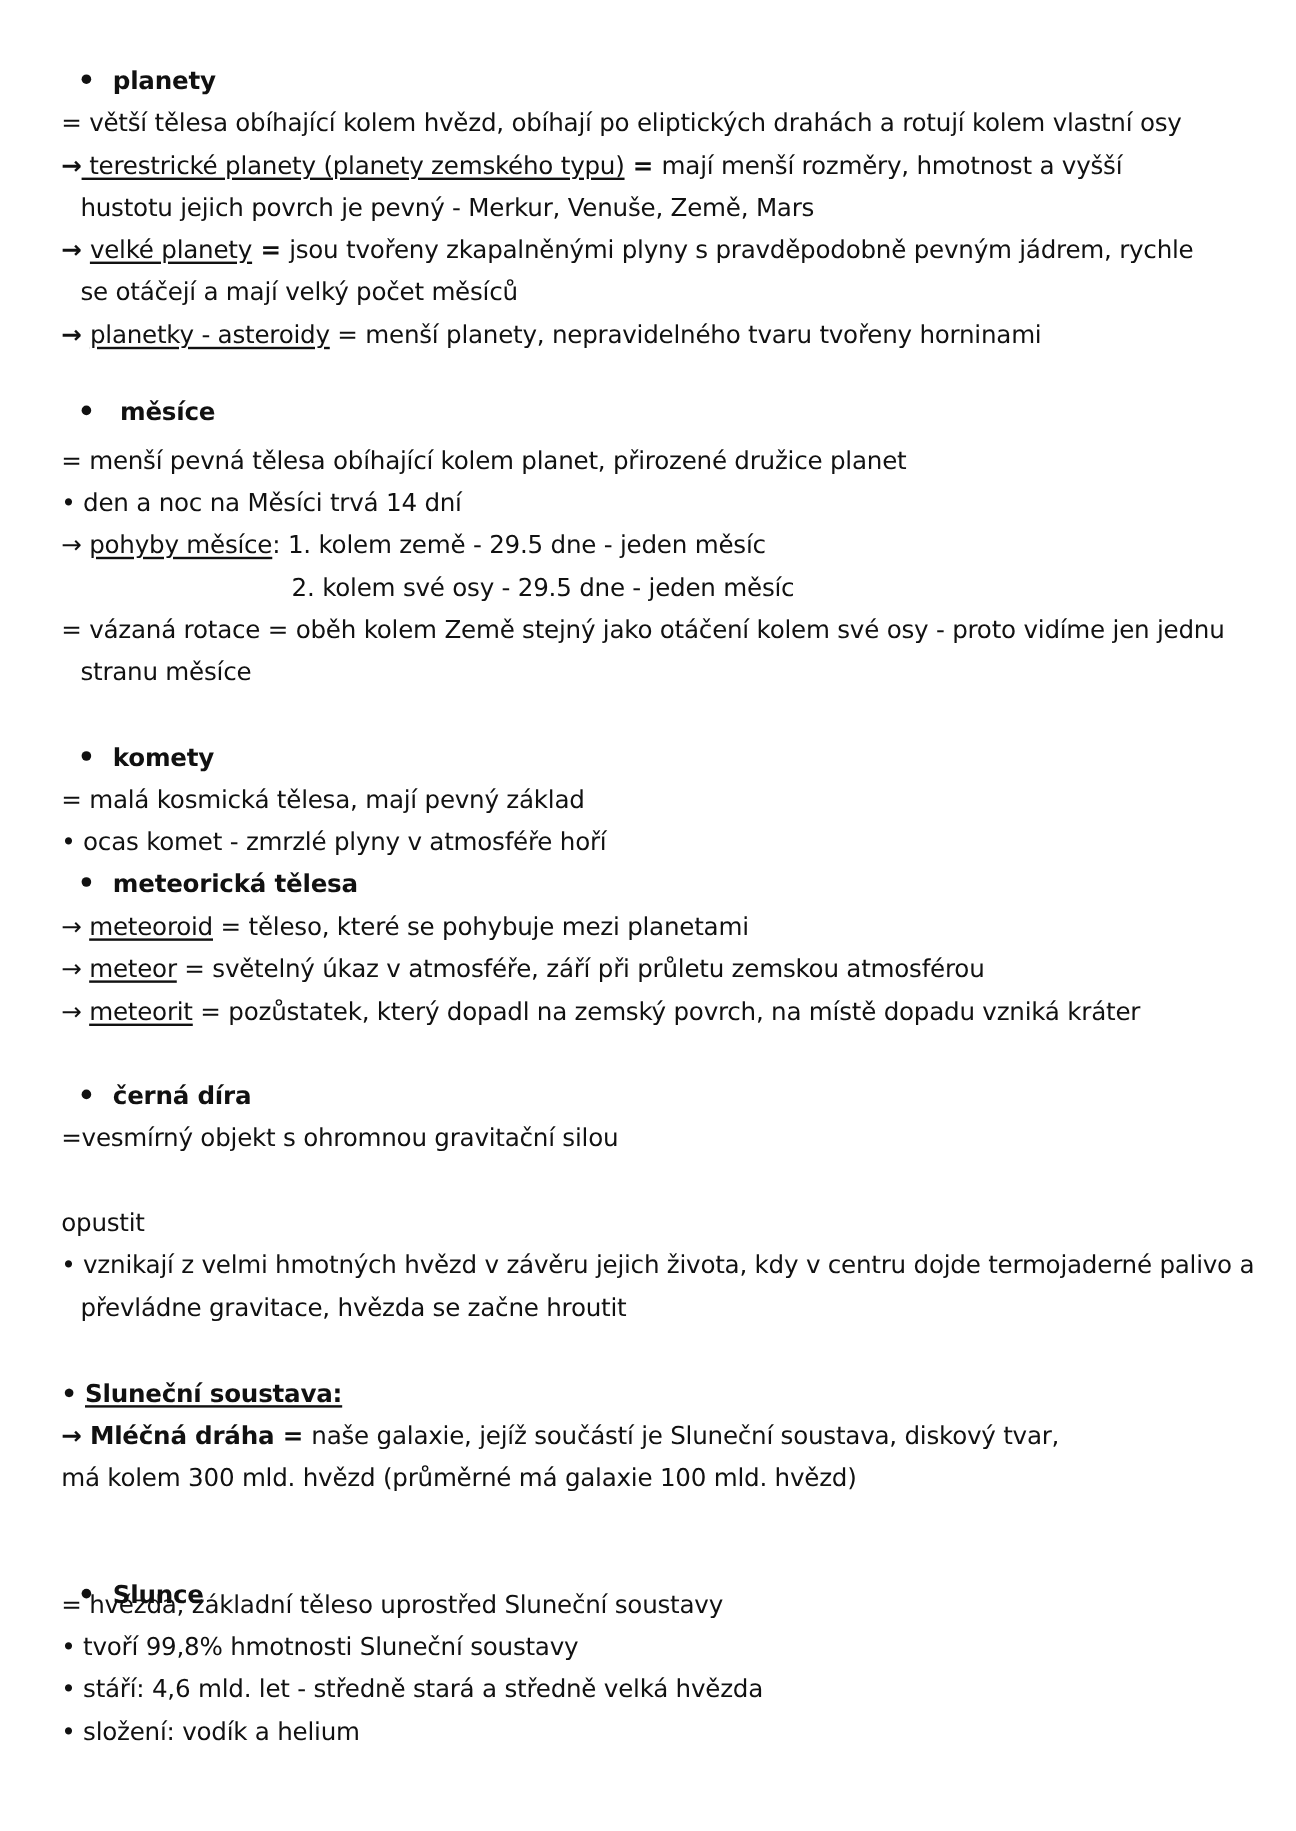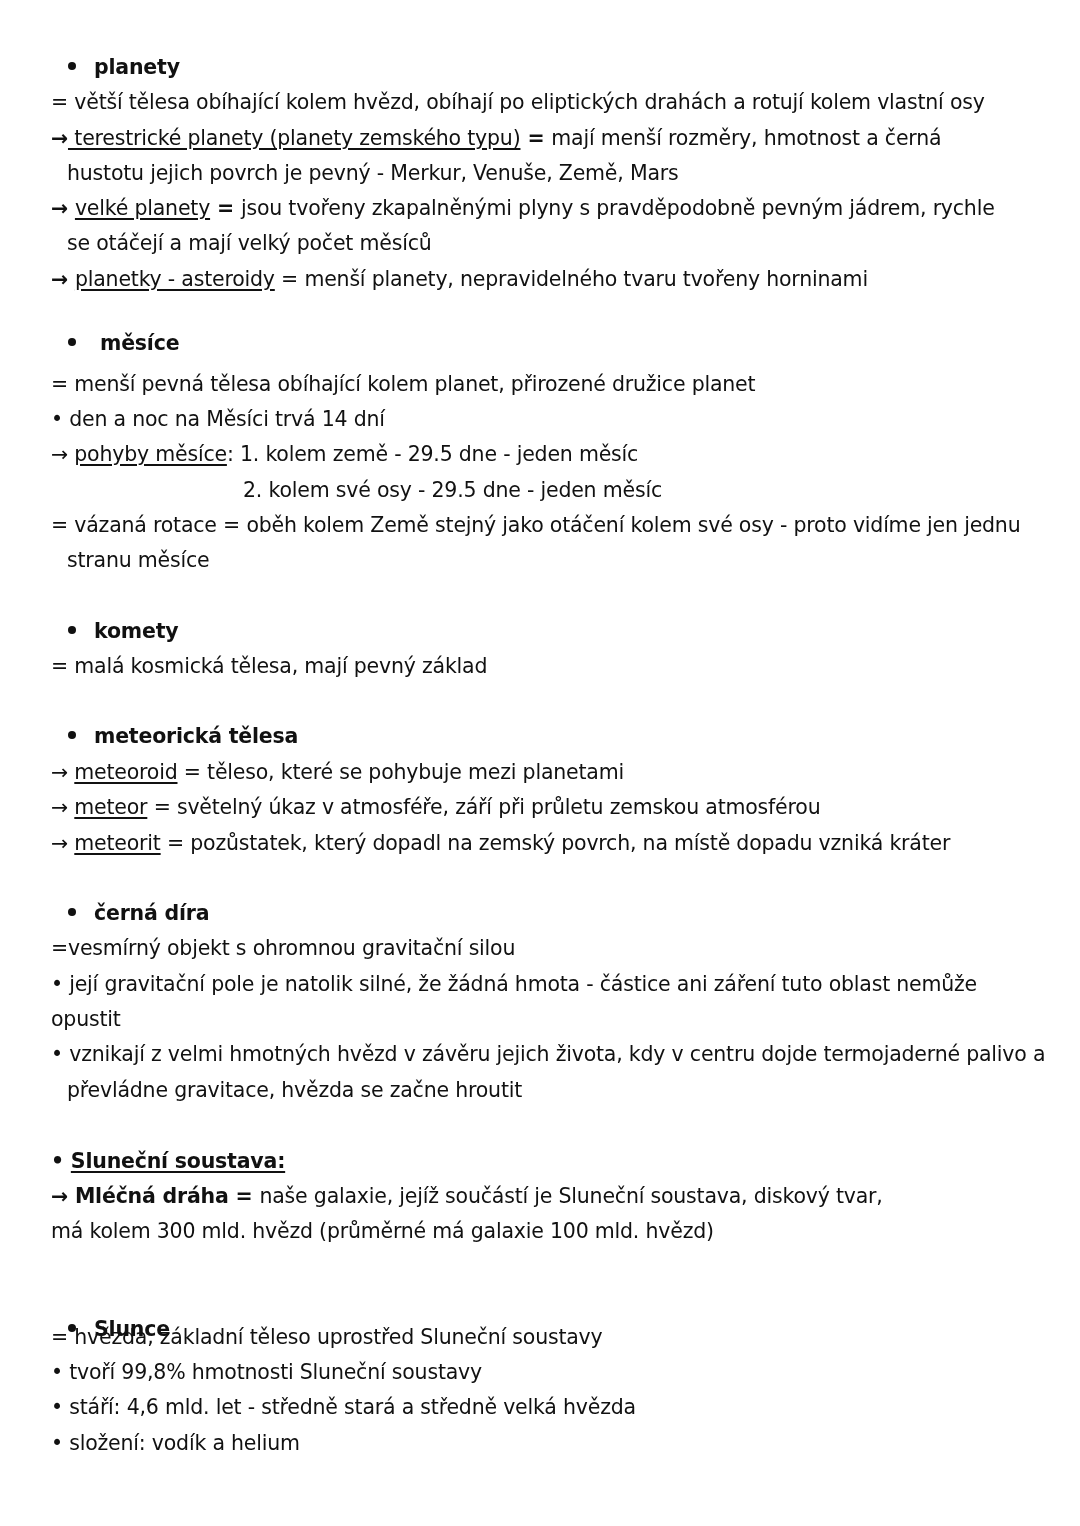--- a/index.html
+++ b/index.html
@@ -20,45 +20,45 @@
   .b { font-weight: bold; }
   .sub2 { left: 243px; }
 </style>
 </head>
 <body>
 
 <div class="page">
 
   <div class="line heading" style="top:53px"><span class="dot"></span><span>planety</span></div>
   <div class="line" style="top:88px">= větší tělesa obíhající kolem hvězd, obíhají po eliptických drahách a rotují kolem vlastní osy</div>
-  <div class="line" style="top:124px"><span class="b">→</span><span class="u"> terestrické planety (planety zemského typu)</span><span class="b"> = </span><span>mají menší rozměry, hmotnost a černá</span></div>
+  <div class="line" style="top:124px"><span class="b">→</span><span class="u"> terestrické planety (planety zemského typu)</span><span class="b"> = </span><span>mají menší rozměry, hmotnost a vyšší</span></div>
   <div class="line ind" style="top:159px">hustotu jejich povrch je pevný - Merkur, Venuše, Země, Mars</div>
   <div class="line" style="top:194px"><span class="b">→ </span><span class="u">velké planety</span><span class="b"> = </span><span>jsou tvořeny zkapalněnými plyny s pravděpodobně pevným jádrem, rychle</span></div>
   <div class="line ind" style="top:229px">se otáčejí a mají velký počet měsíců</div>
   <div class="line" style="top:265px"><span class="b">→ </span><span class="u">planetky - asteroidy</span><span> = menší planety, nepravidelného tvaru tvořeny horninami</span></div>
 
   <div class="line heading" style="top:329px"><span class="dot" style="margin-right:24px"></span><span>měsíce</span></div>
   <div class="line" style="top:370px">= menší pevná tělesa obíhající kolem planet, přirozené družice planet</div>
   <div class="line" style="top:405px">• den a noc na Měsíci trvá 14 dní</div>
   <div class="line" style="top:440px"><span>→ </span><span class="u">pohyby měsíce</span><span>: 1. kolem země - 29.5 dne - jeden měsíc</span></div>
   <div class="line sub2" style="top:476px">2. kolem své osy - 29.5 dne - jeden měsíc</div>
   <div class="line" style="top:511px">= vázaná rotace = oběh kolem Země stejný jako otáčení kolem své osy - proto vidíme jen jednu</div>
   <div class="line ind" style="top:546px">stranu měsíce</div>
 
   <div class="line heading" style="top:617px"><span class="dot"></span><span>komety</span></div>
   <div class="line" style="top:652px">= malá kosmická tělesa, mají pevný základ</div>
+  <div class="line" style="top:687px">• ocas komet - zmrzlé plyny v atmosféře hoří</div>
 
   <div class="line heading" style="top:722px"><span class="dot"></span><span>meteorická tělesa</span></div>
   <div class="line" style="top:758px"><span>→ </span><span class="u">meteoroid</span><span> = těleso, které se pohybuje mezi planetami</span></div>
   <div class="line" style="top:793px"><span>→ </span><span class="u">meteor</span><span> = světelný úkaz v atmosféře, září při průletu zemskou atmosférou</span></div>
   <div class="line" style="top:829px"><span>→ </span><span class="u">meteorit</span><span> = pozůstatek, který dopadl na zemský povrch, na místě dopadu vzniká kráter</span></div>
 
   <div class="line heading" style="top:899px"><span class="dot"></span><span>černá díra</span></div>
   <div class="line" style="top:934px">=vesmírný objekt s ohromnou gravitační silou</div>
-  <div class="line" style="top:970px">•  její gravitační pole je natolik silné, že žádná hmota - částice ani záření tuto oblast nemůže</div>
   <div class="line" style="top:1005px">opustit</div>
   <div class="line" style="top:1040px">• vznikají z velmi hmotných hvězd v závěru jejich života, kdy v centru dojde termojaderné palivo a</div>
   <div class="line ind" style="top:1076px">převládne gravitace, hvězda se začne hroutit</div>
 
   <div class="line b" style="top:1147px"><span>• </span><span class="u">Sluneční soustava:</span></div>
   <div class="line" style="top:1182px"><span class="b">→ Mléčná dráha = </span><span>naše galaxie, jejíž součástí je Sluneční soustava, diskový tvar,</span></div>
   <div class="line" style="top:1217px">má kolem 300 mld. hvězd (průměrné má galaxie 100 mld. hvězd)</div>
 
   <div class="line heading" style="top:1315px"><span class="dot"></span><span>Slunce</span></div>
   <div class="line" style="top:1323px">= hvězda, základní těleso uprostřed Sluneční soustavy</div>

